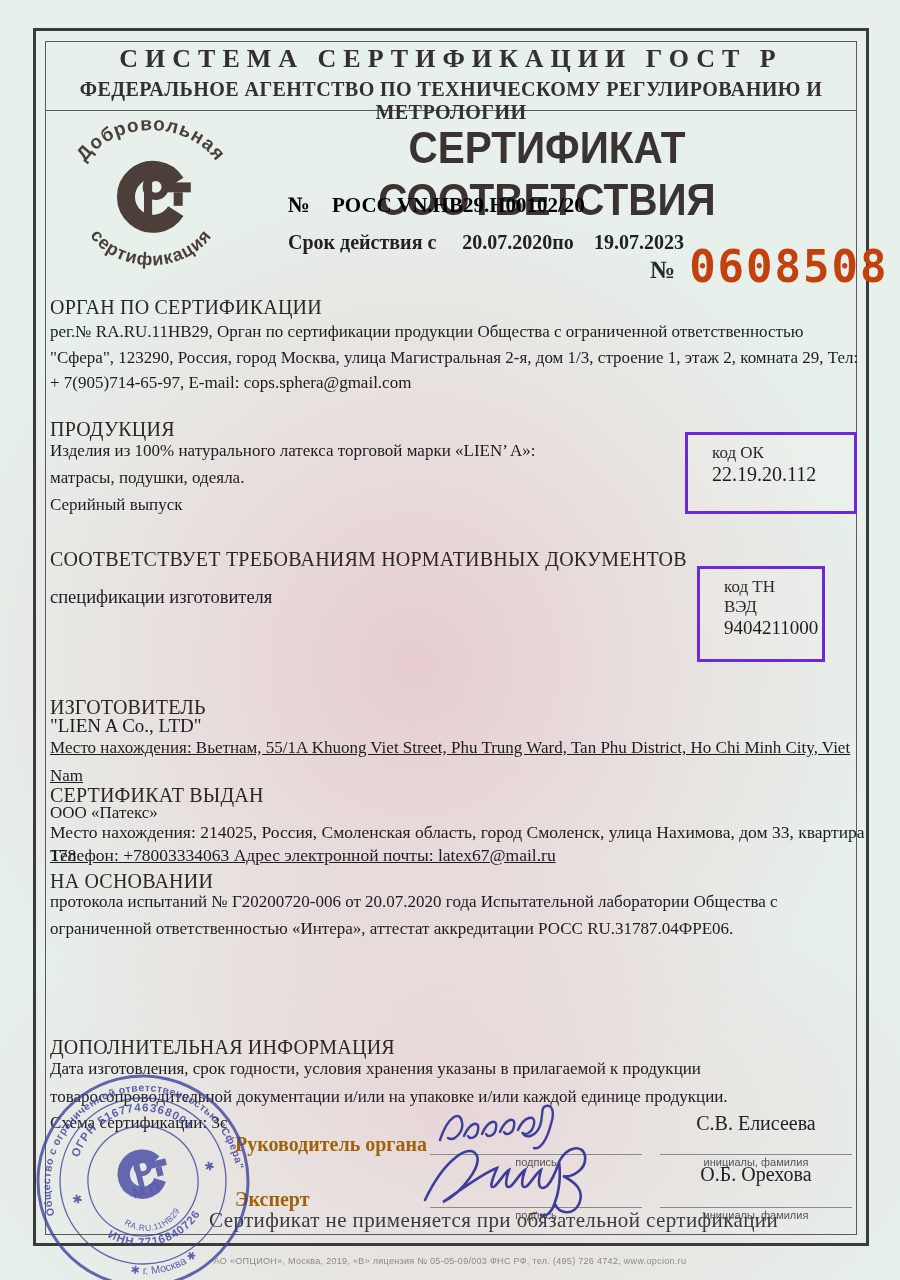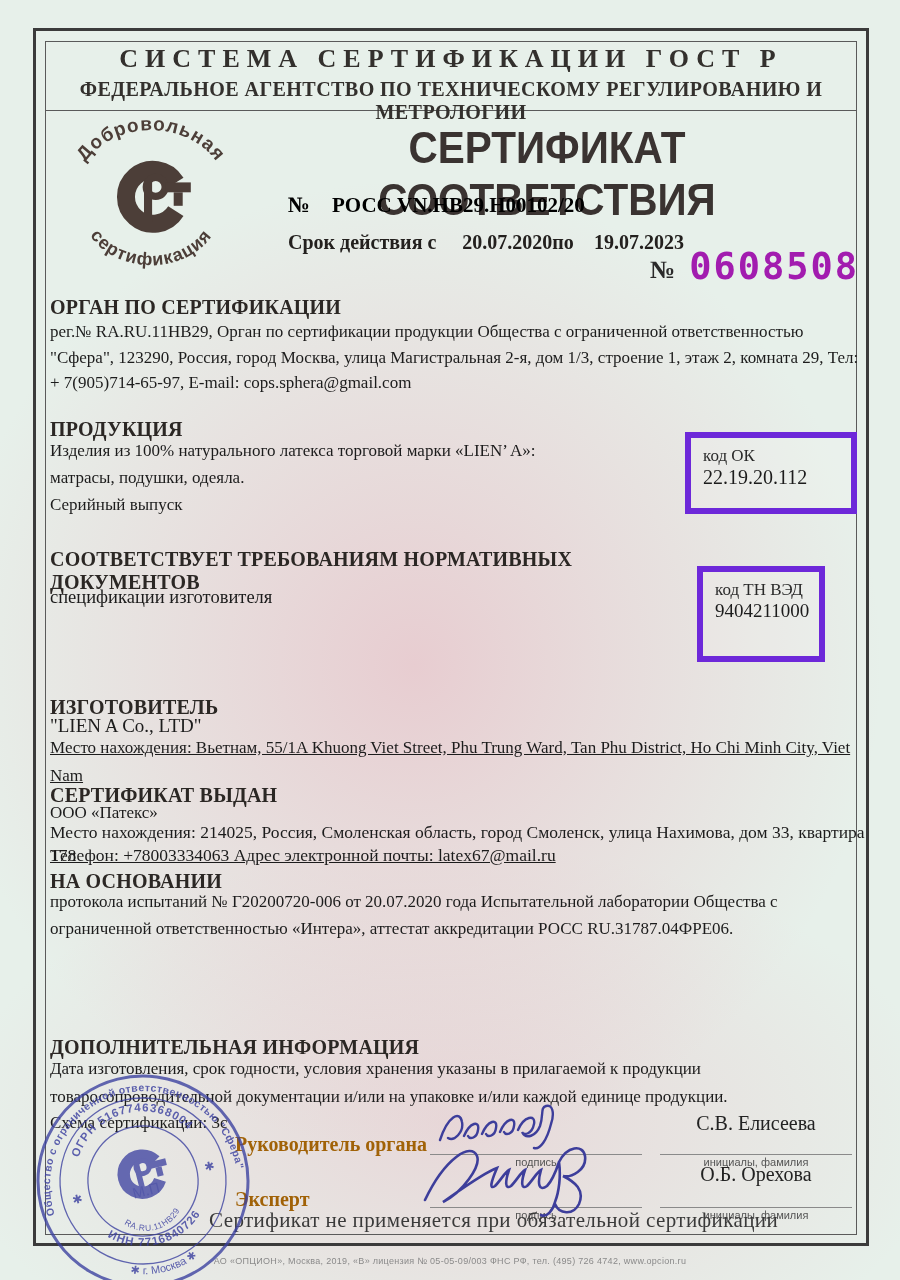--- a/index.html
+++ b/index.html
@@ -28,27 +28,27 @@
           color:#3a3331; transform:scaleX(0.9); transform-origin:center; letter-spacing:0px; }
 
   .certno-row{ left:288px; top:192px; font-weight:bold; font-size:21px; color:#000000; }
   .certno-row .no-sign{ margin-right:22px; font-size:22px; }
   .validity{ left:288px; top:231px; font-weight:bold; font-size:20px; color:#23201e; }
   .validity .d1{ margin-left:26px; } .validity .po{ } .validity .d2{ margin-left:20px; }
 
   .serial{ left:650px; top:250px; display:flex; align-items:flex-end; gap:14px; }
   .serial .no-sign{ font-weight:bold; font-size:25px; color:#2a2a2a; }
   .serial .digits{ font-family:"DejaVu Sans Mono", monospace; font-weight:bold;
-                   font-size:37px; line-height:34px; letter-spacing:2px; color:#a21caf; }
-
-  .sec-h{ font-weight:bold; font-size:20px; color:#2b2724; letter-spacing:0.2px; }
+                   font-size:44px; line-height:34px; letter-spacing:2px; color:#c2410c; }
+
+  .sec-h{ font-weight:normal; font-size:20px; color:#2b2724; letter-spacing:0.2px; }
   .body-t{ font-size:17px; line-height:25.5px; color:#1c1c1c; }
   .small-t{ font-size:17.5px; line-height:23px; color:#1c1c1c; }
 
-  .code-box{ border:6px solid #6d28d9; background:rgba(255,255,255,0.12); padding:8px 12px; }
+  .code-box{ border:3px solid #6d28d9; background:rgba(255,255,255,0.12); padding:8px 24px; }
   .code-box .lbl{ font-size:17px; color:#2a2a2a; }
   .code-box .val{ font-size:20px; color:#1c1c1c; }
 
   .sig-line{ border-top:1px solid #8a8a8a; }
   .cap{ font-family:"Liberation Sans", sans-serif; font-size:11px; color:#555; text-align:center; }
   .role{ font-weight:bold; font-size:20px; color:#a16207; }
   .sig-name{ font-size:20px; color:#222; text-align:center; }
 
   .disclaimer{ left:172px; top:1208px; font-size:21px; color:#3a3a3a; letter-spacing:0.4px;margin-left:37px; }
   .footer{ left:0; top:1256px; width:900px; text-align:center;

